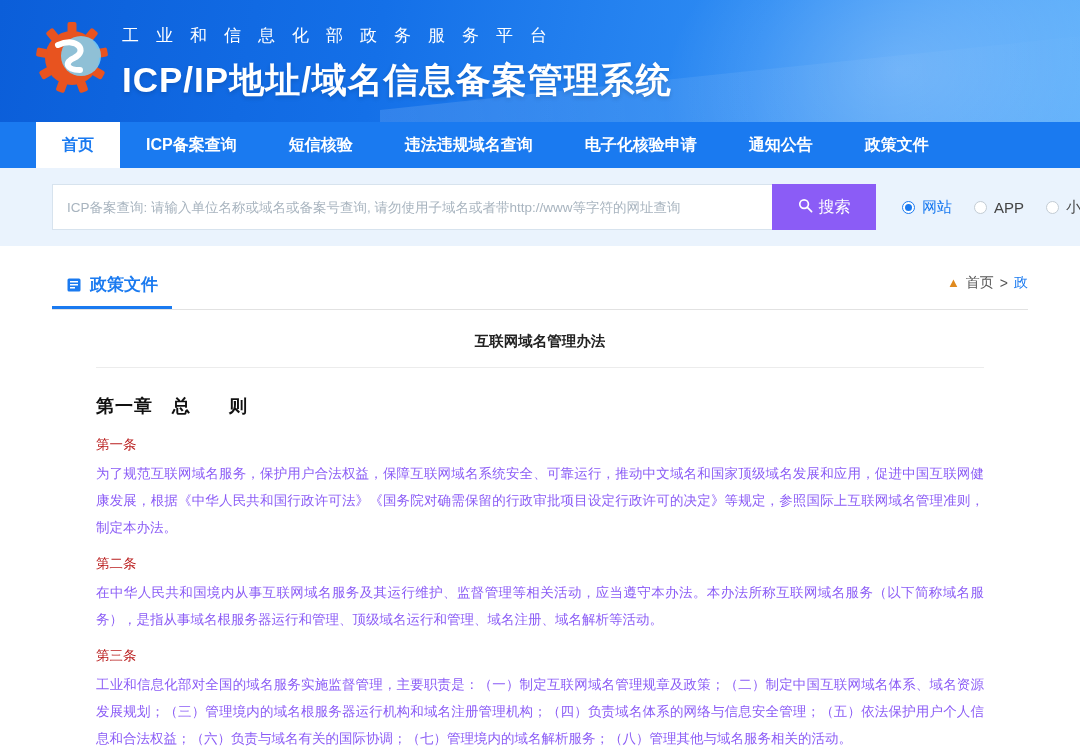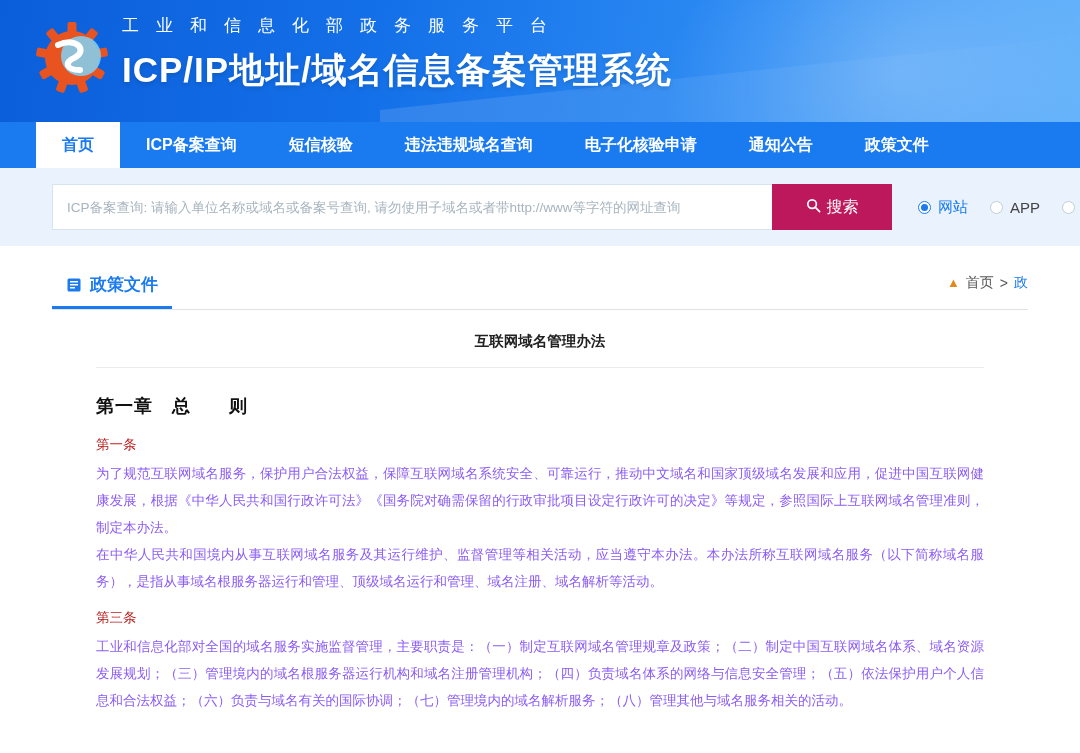--- a/index.html
+++ b/index.html
@@ -33,21 +33,21 @@
     width: 760px; height: 160px;
     background: linear-gradient(80deg, rgba(255,255,255,0.13), rgba(255,255,255,0));
     transform: skewY(-6deg);
   }
   .logo {
     position: absolute;
     left: 30px; top: 16px;
     width: 84px; height: 84px;
   }
   .logo svg { display:block; }
-  .head-texts { position: absolute; left: 122px; top: 14px; color: #fff; }
+  .head-texts { position: absolute; left: 122px; top: 24px; color: #fff; }
   .ministry {
     font-size: 17px;
     letter-spacing: 17px;
     font-family: "Liberation Serif", serif;
     font-weight: 400;
     white-space: nowrap;
   }
   .sys-title {
     margin-top: 10px;
     font-size: 35px;
@@ -102,22 +102,22 @@
     border-right: none;
     background: #ffffff;
     font-size: 13.5px;
     color: #333;
     padding: 0 14px;
     outline: none;
     font-family: "Liberation Sans", sans-serif;
   }
   .search-input::placeholder { color: #a8b4bf; }
   .search-btn {
-    width: 120px;
-    background: #be185d;
+    width: 104px;
+    background: #8b5cf6;
     color: #fff;
     border: none;
     font-size: 16px;
     font-weight: 400;
     cursor: pointer;
     display: flex;
     align-items: center;
     justify-content: center;
     gap: 6px;
     font-family: "Liberation Sans", sans-serif;
@@ -326,20 +326,21 @@
 
   <div class="doc">
     <div class="doc-title">互联网域名管理办法</div>
     <div class="chapter">第一章　总　　则</div>
 
     <div>
       <div class="art-title">第一条</div>
       <div class="art-body">为了规范互联网域名服务，保护用户合法权益，保障互联网域名系统安全、可靠运行，推动中文域名和国家顶级域名发展和应用，促进中国互联网健康发展，根据《中华人民共和国行政许可法》《国务院对确需保留的行政审批项目设定行政许可的决定》等规定，参照国际上互联网域名管理准则，制定本办法。</div>
     </div>
     <div>
+      <div class="art-title">第二条</div>
       <div class="art-body">在中华人民共和国境内从事互联网域名服务及其运行维护、监督管理等相关活动，应当遵守本办法。本办法所称互联网域名服务（以下简称域名服务），是指从事域名根服务器运行和管理、顶级域名运行和管理、域名注册、域名解析等活动。</div>
     </div>
     <div>
       <div class="art-title">第三条</div>
       <div class="art-body">工业和信息化部对全国的域名服务实施监督管理，主要职责是：（一）制定互联网域名管理规章及政策；（二）制定中国互联网域名体系、域名资源发展规划；（三）管理境内的域名根服务器运行机构和域名注册管理机构；（四）负责域名体系的网络与信息安全管理；（五）依法保护用户个人信息和合法权益；（六）负责与域名有关的国际协调；（七）管理境内的域名解析服务；（八）管理其他与域名服务相关的活动。</div>
     </div>
 
   </div>
 </div>
 

